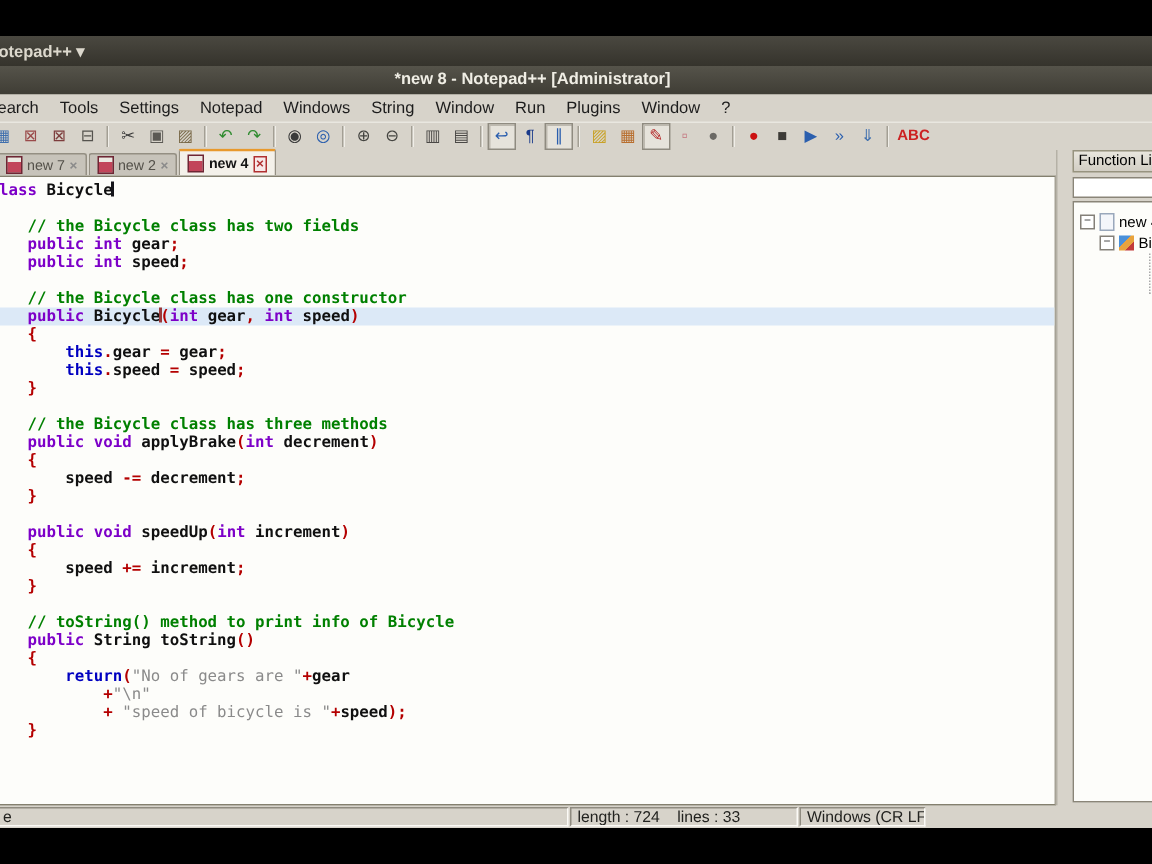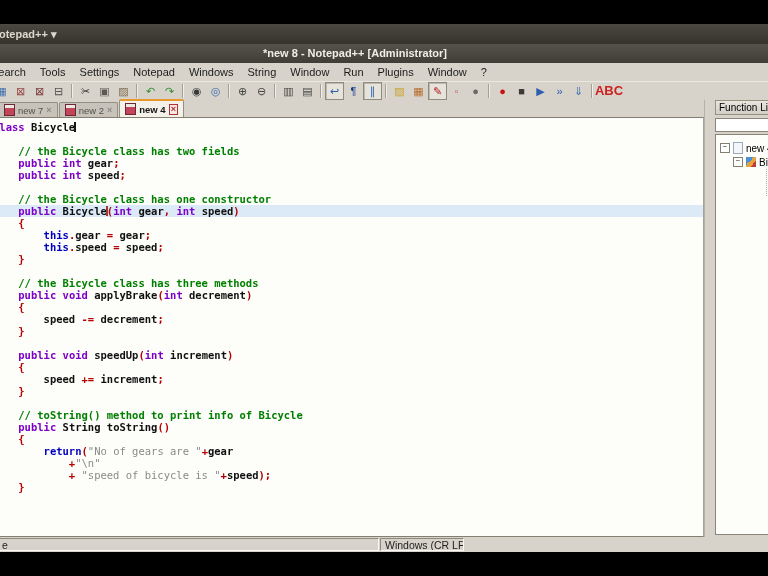--- a/index.html
+++ b/index.html
@@ -17,21 +17,21 @@
   .titlebar{height:19px;flex:none;background:linear-gradient(#55534a,#3f3d35);
             color:#f0eee5;font-weight:bold;font-size:11px;text-align:center;line-height:19px;}
   .menubar{height:18px;flex:none;display:flex;align-items:center;padding-left:54px;
            font-size:11px;color:#1c1c1c;background:#d7d3ca;}
   .menu-item{padding:2px 7px;}
   .toolbar{height:18px;flex:none;display:flex;align-items:center;padding-left:62px;
            background:#d7d3ca;border-top:1px solid #e9e7e0;}
   .tb-btn{width:17px;height:16px;flex:none;display:flex;align-items:center;justify-content:center;
           font-size:11px;line-height:16px;border:1px solid transparent;}
   .tb-btn.pressed{border:1px solid #8f8b80;background:#e6e3db;box-shadow:inset 1px 1px 0 #bdb9af;}
-  .tb-btn.wide{width:24px;font-size:13px;font-weight:bold;letter-spacing:0;}
+  .tb-btn.wide{width:24px;font-size:10px;font-weight:bold;letter-spacing:0;}
   .tb-sep{width:1px;height:14px;background:#a39f94;border-right:1px solid #f0eee8;margin:0 3px;flex:none;}
   
   .main{flex:1;display:flex;min-height:0;}
   .doc-col{width:774px;flex:none;display:flex;flex-direction:column;min-height:0;}
   .tabbar{height:17px;flex:none;display:flex;align-items:flex-end;padding-left:68px;}
   .tab{height:14px;display:flex;align-items:center;gap:3px;padding:0 5px;
        background:#c7c3ba;border:1px solid #948f83;border-bottom:none;
        font-size:9.5px;color:#54514a;margin-right:1px;border-radius:2px 2px 0 0;}
   .tab.active{height:16px;background:#f4f1ea;border-top:2px solid var(--tab_accent);
               font-weight:bold;color:#141414;}
@@ -244,17 +244,18 @@
               <span class="fni-class"></span>
               <span>Bicycle</span>
             </div>
             <div class="fn-tail"></div>
           </div>
       </div>
     </div>
 
     <div class="statusbar">
       <div class="sb-seg sb-1">e</div>
+      <div class="sb-seg sb-2">length : 724    lines : 33</div>
       <div class="sb-seg sb-4">Windows (CR LF)</div>
 
     </div>
   </div>
 </div>
 
 </body></html>

